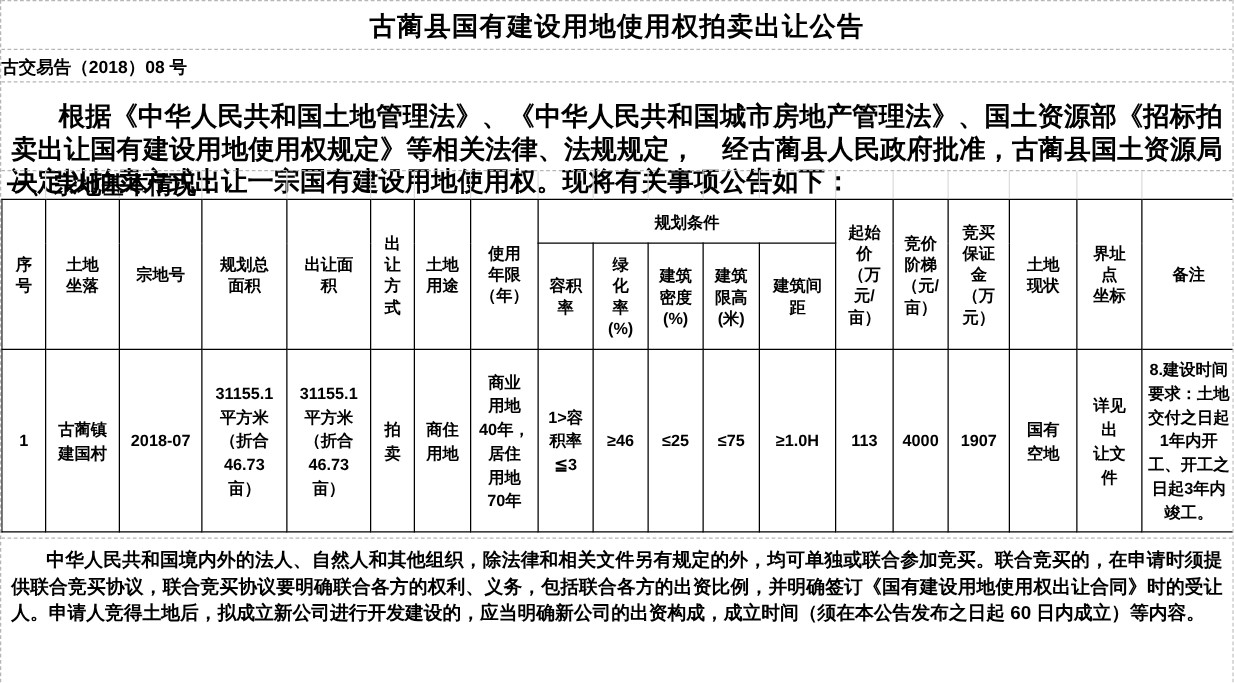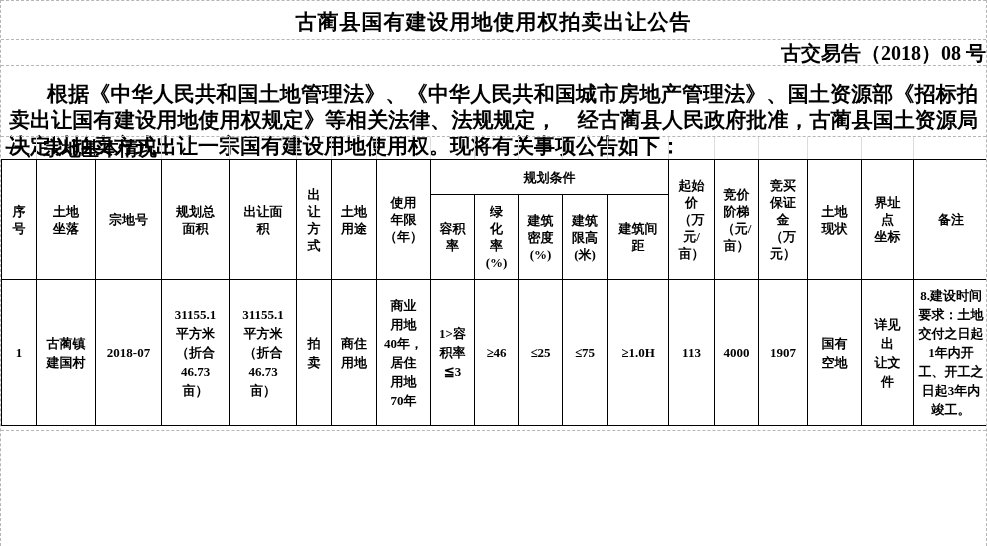--- a/index.html
+++ b/index.html
@@ -1,29 +1,29 @@
 <!DOCTYPE html>
 <html><head>
 <meta charset="utf-8">
 <style>
   html,body { margin:0; padding:0; background:#fff; }
   .page {
     position:relative; width:987px; height:546px; overflow:hidden;
     box-sizing:border-box; background:#fff; color:#000;
-    font-family:Liberation Serif, serif; font-weight:bold;
+    font-family:Liberation Sans, sans-serif; font-weight:bold;
     border-left:1px dashed #b6b6b6; border-right:1px dashed #b6b6b6;
   }
   .title-row {
     height:40px; line-height:42px; text-align:center;
     border-top:1px dashed #b6b6b6; border-bottom:1px dashed #b6b6b6;
     box-sizing:border-box;
   }
   .title-row h1 { margin:0; display:inline; font-size:21px; letter-spacing:1px; }
   .subtitle-row {
-    height:26px; line-height:26px; text-align:right; font-size:20px;
+    height:26px; line-height:26px; text-align:left; font-size:14px;
     border-bottom:1px dashed #b6b6b6; box-sizing:border-box;
   }
   .intro {
     margin:15px 8px 0 8px; height:55px; font-size:21px; line-height:26px;
     text-indent:38px; text-align:justify;
   }
   .heading1-row { position:relative; height:23px; border-top:1px dashed #b6b6b6; box-sizing:border-box; }
   .heading1-row .vl { position:absolute; top:0; bottom:0; width:1px; background:#dcdcdc; z-index:0; }
   .heading1-row .h1text { position:relative; z-index:1; display:inline-block; padding-left:4px; font-size:19px; line-height:23px; }
   table.parcel {
@@ -189,14 +189,15 @@
 交付之日起
 1年内开
 工、开工之
 日起3年内
 竣工。</td>
     </tr>
   </tbody>
     </table>
 
   <hr class="divider2">
+  <p class="para2">中华人民共和国境内外的法人、自然人和其他组织，除法律和相关文件另有规定的外，均可单独或联合参加竞买。联合竞买的，在申请时须提供联合竞买协议，联合竞买协议要明确联合各方的权利、义务，包括联合各方的出资比例，并明确签订《国有建设用地使用权出让合同》时的受让人。申请人竞得土地后，拟成立新公司进行开发建设的，应当明确新公司的出资构成，成立时间（须在本公告发布之日起 60 日内成立）等内容。</p>
 
 </div>
 
 </body></html>

